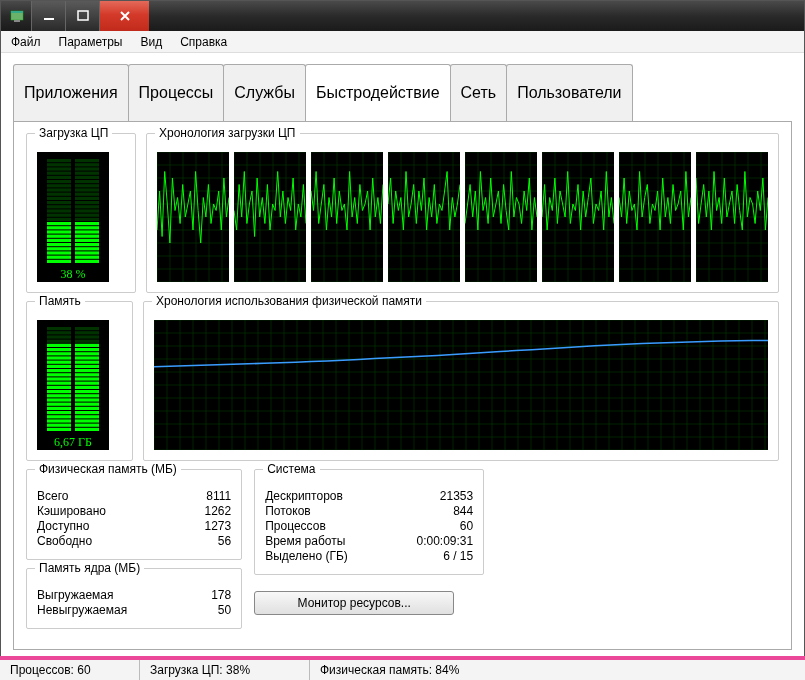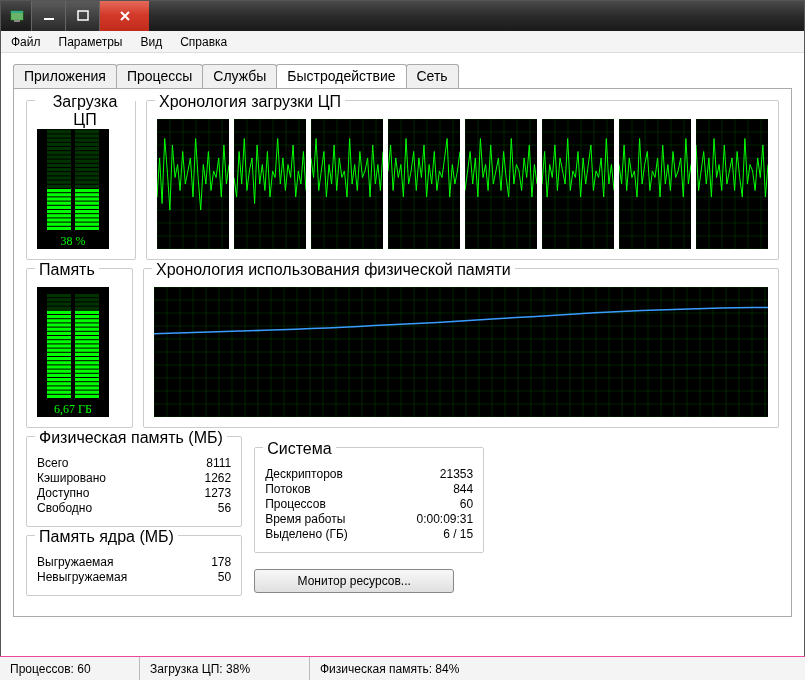--- a/index.html
+++ b/index.html
@@ -57,27 +57,27 @@
   .content {
     padding: 10px 12px 0 12px;
   }
   .tabs {
     display: flex;
     border-bottom: 1px solid #aaa;
     position: relative;
     top: 1px;
   }
   .tab {
-    padding: 3px 10px;
+    padding: 19px 10px;
     border: 1px solid #aaa;
     border-bottom: none;
     background: #f0f0f0;
     margin-right: -1px;
     border-radius: 3px 3px 0 0;
-    font-size: 14px;
+    font-size: 16px;
     cursor: pointer;
   }
   .tab.active {
     background: #fff;
     position: relative;
     z-index: 2;
     padding-bottom: 4px;
   }
   .tabbody {
     border: 1px solid #aaa;
@@ -92,30 +92,30 @@
     position: relative;
     padding: 18px 10px 10px 10px;
     margin-bottom: 8px;
   }
   .groupbox > .legend {
     position: absolute;
     top: -8px;
     left: 8px;
     background: #fff;
     padding: 0 4px;
-    font-size: 16px;
+    font-size: 12px;
   }
   .meter-box {
     width: 105px;
     text-align: center;
   }
   .chart-row .groupbox { flex: 1; }
   svg.graph { display: block; background: #000; }
   .history-grid { display: flex; gap: 5px; }
-  .info-row { display: flex; gap: 12px; align-items: center; }
+  .info-row { display: flex; gap: 12px; align-items: flex-start; }
   .info-box {
     min-width: 210px;
   }
   .kv { display: flex; justify-content: space-between; margin: 1px 0; font-size: 12px; gap: 44px; }
   .kv .k { }
   .kv .v { text-align: right; min-width: 60px; }
   .btn {
     border: 1px solid #888;
     background: linear-gradient(to bottom, #f8f8f8, #e0e0e0);
     padding: 4px 14px;
@@ -124,21 +124,21 @@
     cursor: pointer;
     margin-top: 16px;
     width: 200px;
     text-align: center;
   }
   .statusbar {
     position: absolute;
     bottom: 0; left: 0; right: 0;
     height: 24px;
     background: #f4f4f4;
-    border-top: 1px solid #ec4899;
+    border-top: 4px solid #ec4899;
     display: flex;
     align-items: center;
     font-size: 12px;
   }
   .statusbar .cell {
     padding: 0 10px;
     border-right: 1px solid #bbb;
     height: 100%;
     display: flex;
     align-items: center;
@@ -183,20 +183,21 @@
   <span>Справка</span>
 </div>
 
 <div class="content">
   <div class="tabs">
     <div class="tab">Приложения</div>
     <div class="tab">Процессы</div>
     <div class="tab">Службы</div>
     <div class="tab active">Быстродействие</div>
     <div class="tab">Сеть</div>
+    <div class="tab">Пользователи</div>
   </div>
 
   <div class="tabbody">
 
     <div class="row chart-row">
       <div class="groupbox meter-box">
         <div class="legend">Загрузка ЦП</div>
         <svg class="graph" id="cpu-meter" width="72" height="130">
             <rect x="10" y="107.8" width="24" height="3.2" fill="#00ff00"></rect>
             <rect x="10" y="103.6" width="24" height="3.2" fill="#00ff00"></rect>

